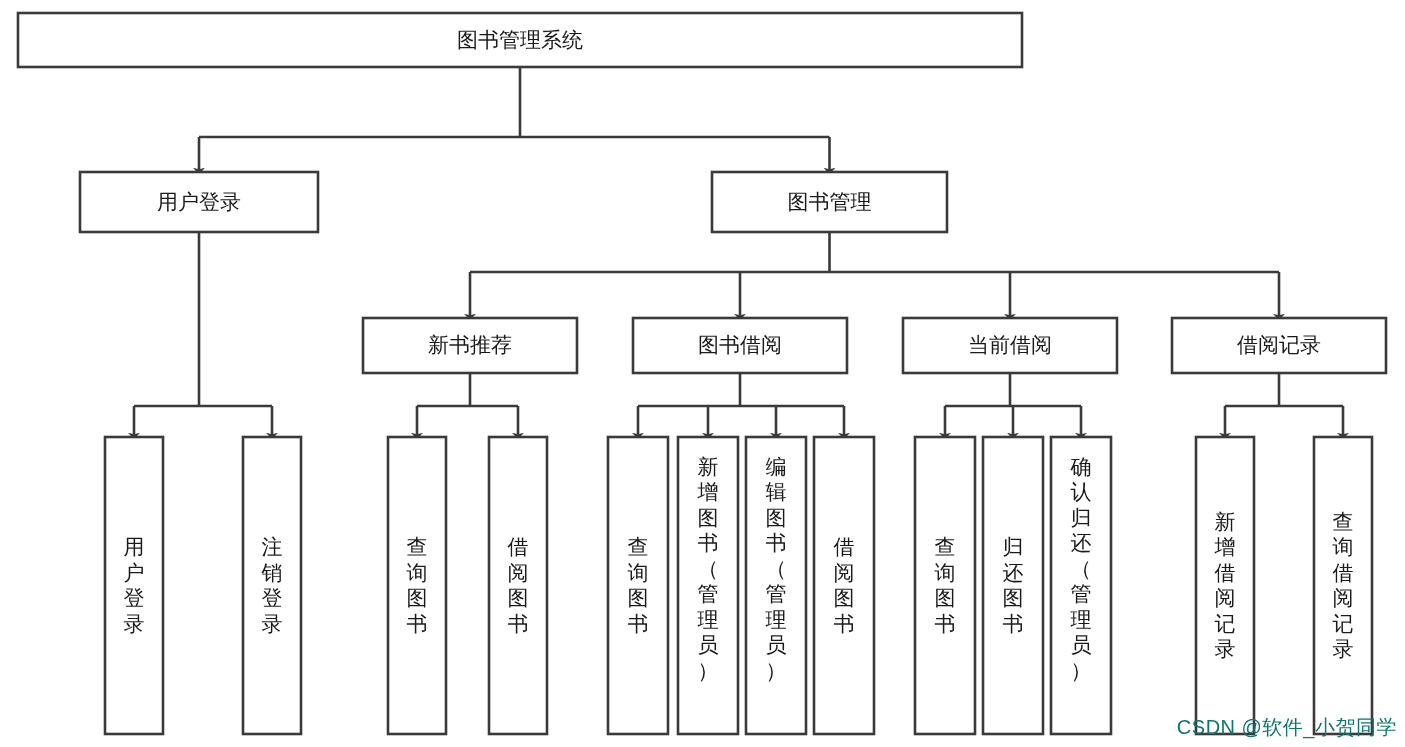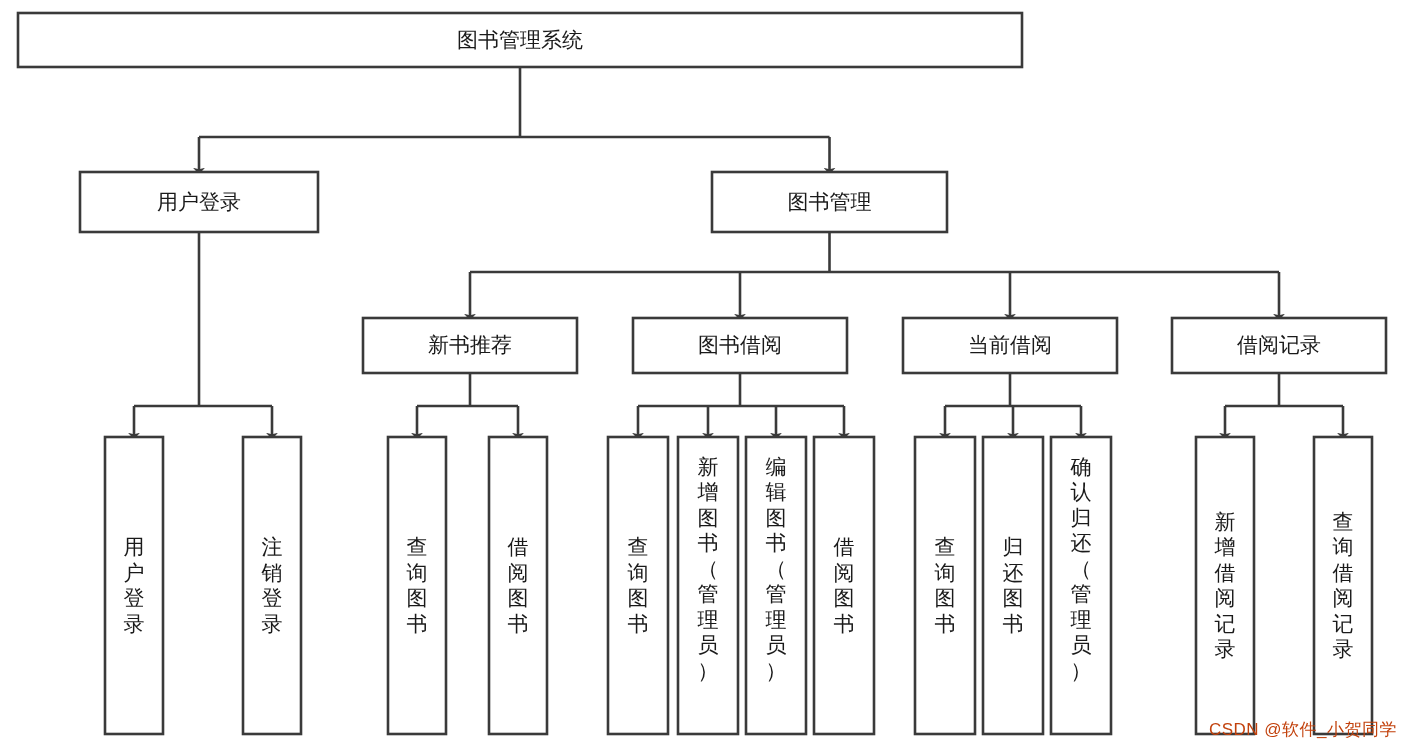--- a/index.html
+++ b/index.html
@@ -12,21 +12,21 @@
   .conn{stroke:#3a3a3a;stroke-width:2.6;fill:none;}
   .node-label{
     font-family:"Liberation Sans","DejaVu Sans",sans-serif;
     fill:#1a1a1a;font-size:21px;text-anchor:middle;
     dominant-baseline:middle;
   }
   .node-label.vert{font-size:21px;}
   .watermark{
     position:absolute;right:8px;bottom:6px;
     font-family:"Liberation Sans","DejaVu Sans",sans-serif;
-    font-size:17px;color:#c2410c;white-space:nowrap;
+    font-size:20px;color:#0f766e;white-space:nowrap;
     letter-spacing:0.5px;pointer-events:none;
   }
 </style>
 </head>
 <body>
 
 <svg id="diagram" viewBox="0 0 1405 747" xmlns="http://www.w3.org/2000/svg">
   <defs>
     <marker id="arrowhead" markerWidth="10" markerHeight="12" refX="3.2" refY="6" orient="auto" markerUnits="userSpaceOnUse">
       <path d="M0,0 L6.4,6 L0,12 L1.4,6 Z" fill="#3a3a3a"></path>

